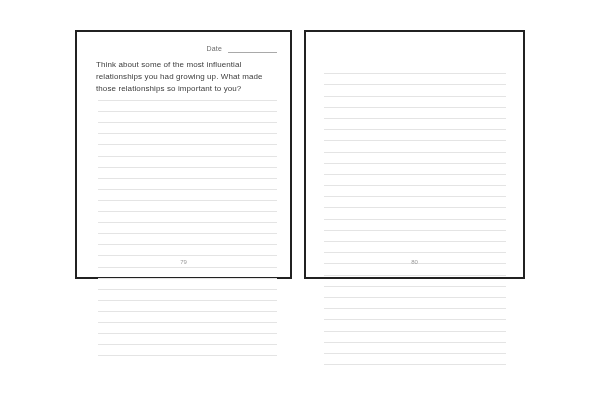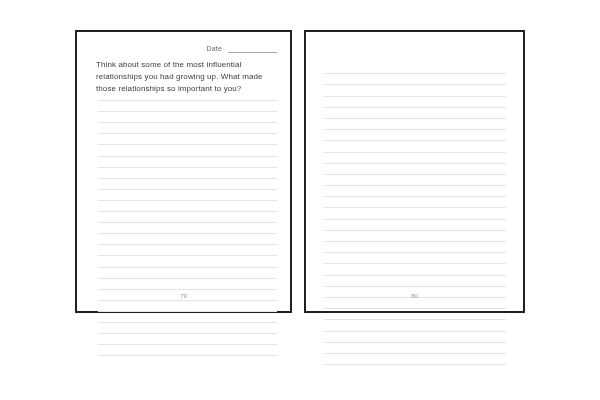--- a/index.html
+++ b/index.html
@@ -14,21 +14,21 @@
     font-family: "Liberation Sans", sans-serif;
     overflow: hidden;
   }
   .spread {
     position: absolute;
     inset: 0;
   }
   .page {
     position: absolute;
     top: 30px;
-    height: 283px;
+    height: 249px;
     background: #ffffff;
     border: 2px solid var(--page-border, #212121);
     box-sizing: border-box;
   }
   .page.left  { left: 75px;  width: 217px; }
   .page.right { left: 304px; width: 221px; }
 
   .date-row {
     position: absolute;
     top: 12px;

